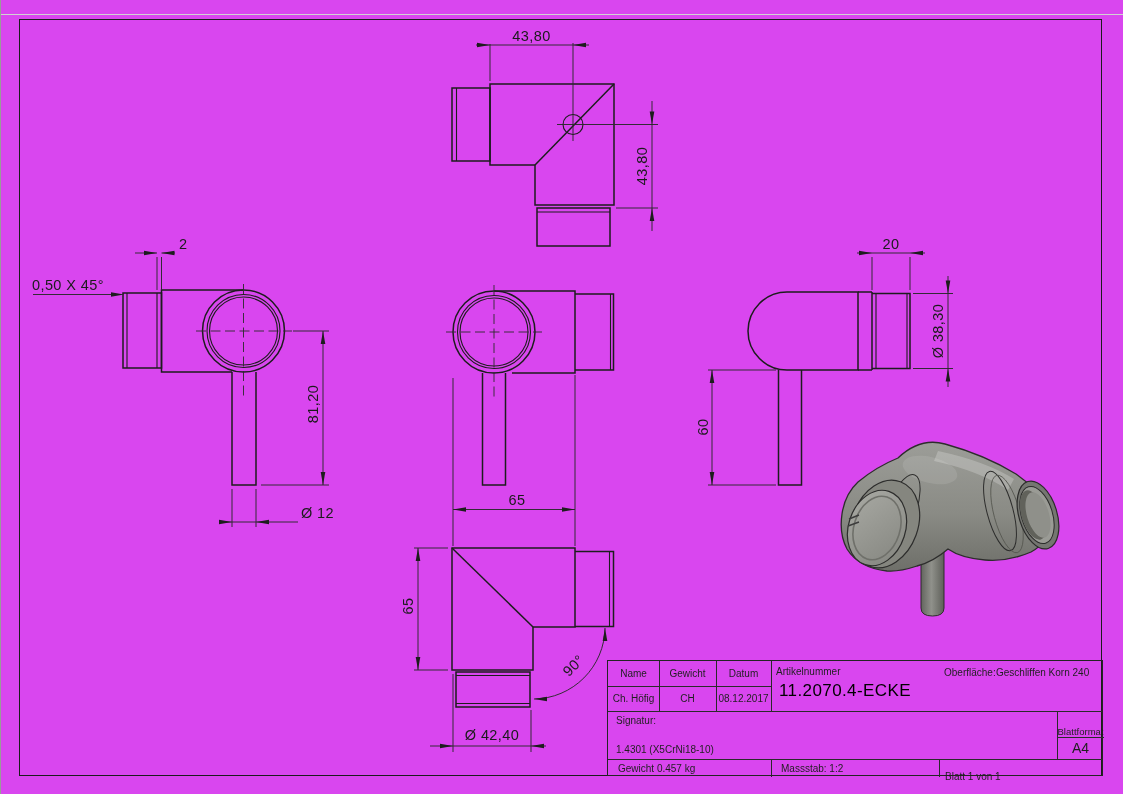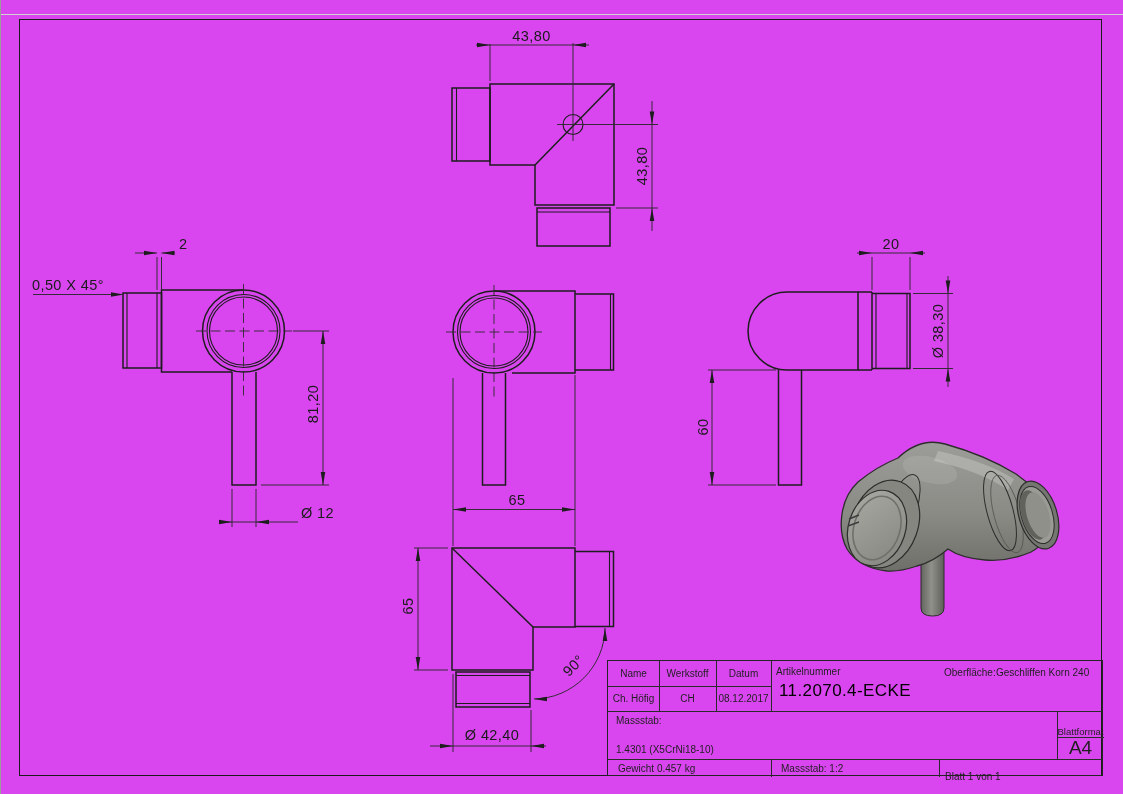--- a/index.html
+++ b/index.html
@@ -229,33 +229,33 @@
     <div class="ln" style="left:0;top:98px;width:100%;height:1px"></div>
     <div class="ln" style="left:449px;top:76px;width:47px;height:1px"></div>
     <div class="ln" style="left:51px;top:0;width:1px;height:50px"></div>
     <div class="ln" style="left:108px;top:0;width:1px;height:50px"></div>
     <div class="ln" style="left:163px;top:0;width:1px;height:50px"></div>
     <div class="ln" style="left:163px;top:98px;width:1px;height:18px"></div>
     <div class="ln" style="left:331px;top:98px;width:1px;height:18px"></div>
     <div class="ln" style="left:449px;top:50px;width:1px;height:48px"></div>
 
     <div class="c" style="left:0;top:0;width:51px;height:25px">Name</div>
-    <div class="c" style="left:51px;top:0;width:57px;height:25px">Werkstoff</div>
+    <div class="c" style="left:51px;top:0;width:57px;height:25px">Gewicht</div>
     <div class="c" style="left:108px;top:0;width:55px;height:25px">Datum</div>
     <div class="c" style="left:0;top:25px;width:51px;height:25px">Ch. Höfig</div>
     <div class="c" style="left:51px;top:25px;width:57px;height:25px">CH</div>
     <div class="c" style="left:108px;top:25px;width:55px;height:25px">08.12.2017</div>
 
     <div class="lbl" style="left:168px;top:5px">Artikelnummer</div>
     <div class="artnum" style="left:171px;top:20px">11.2070.4-ECKE</div>
     <div class="lbl" style="left:336px;top:6px">Oberfläche:</div>
     <div class="lbl" style="left:388px;top:6px">Geschliffen Korn 240</div>
 
-    <div class="lbl" style="left:8px;top:54px">Massstab:</div>
+    <div class="lbl" style="left:8px;top:54px">Signatur:</div>
     <div class="lbl" style="left:8px;top:83px">1.4301 (X5CrNi18-10)</div>
     <div class="c" style="left:449px;top:57px;width:47px;height:26px;font-size:9.5px">Blattformat</div>
-    <div class="c" style="left:449px;top:76px;width:47px;height:22px;font-size:19px">A4</div>
+    <div class="c" style="left:449px;top:76px;width:47px;height:22px;font-size:14px">A4</div>
 
     <div class="rowc" style="left:0;top:98px;width:163px;padding-left:10px">Gewicht 0.457 kg</div>
     <div class="rowc" style="left:163px;top:98px;width:168px;padding-left:10px">Massstab: 1:2</div>
     <div class="rowc" style="left:331px;top:106px;width:165px;padding-left:6px">Blatt 1 von 1</div>
   </div>
 </div>
 
 </body></html>

